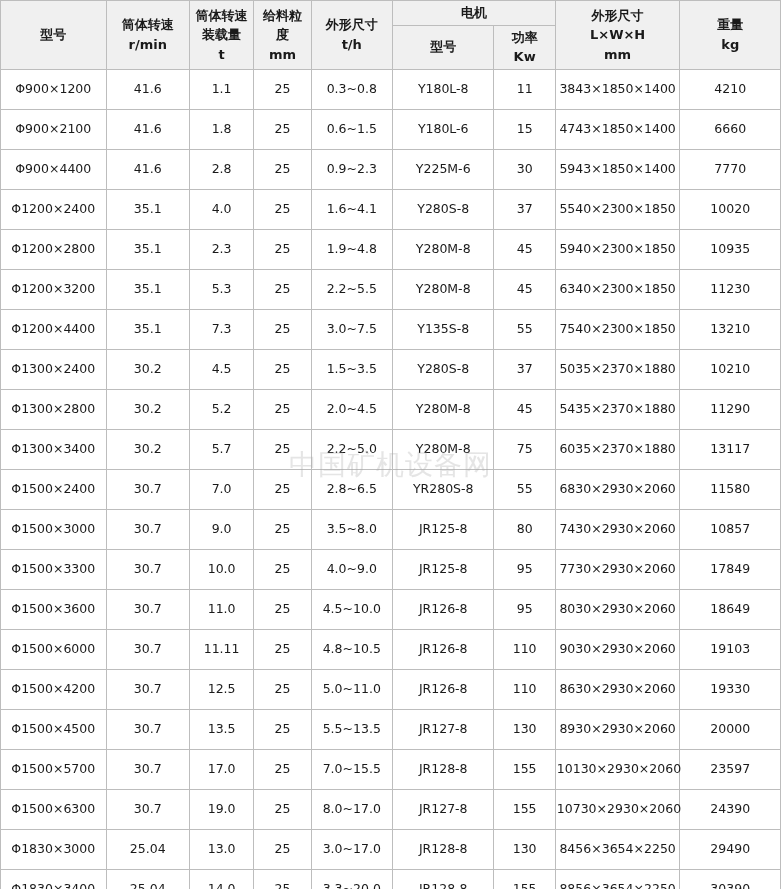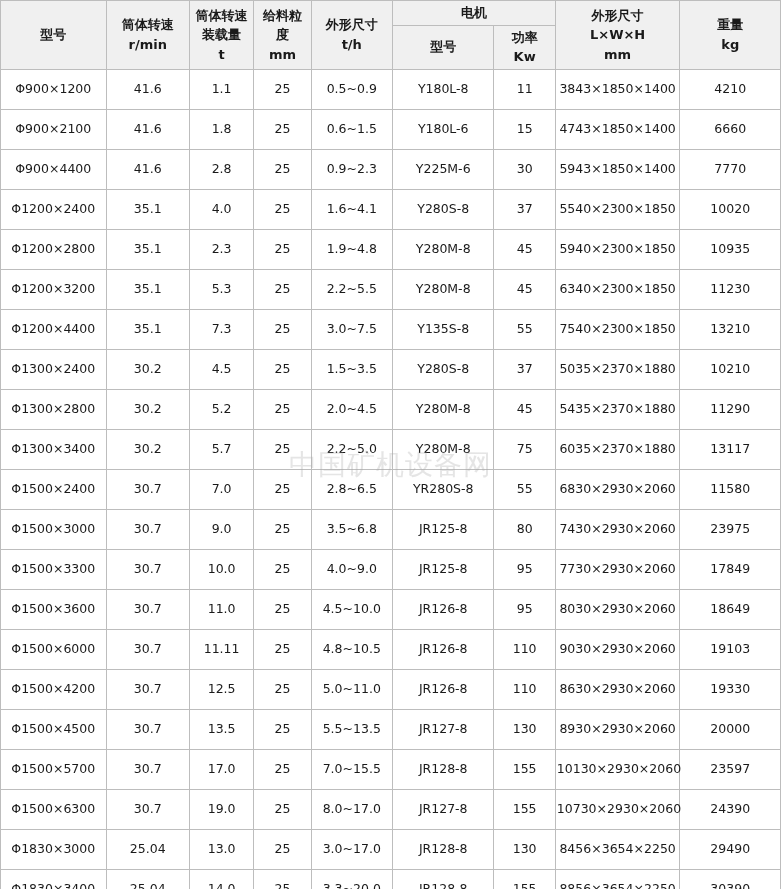--- a/index.html
+++ b/index.html
@@ -134,21 +134,21 @@
           <span class="hdr-line">Kw</span>
         </th>
       </tr>
     </thead>
     <tbody id="table-body">
         <tr>
           <td>Φ900×1200</td>
           <td>41.6</td>
           <td>1.1</td>
           <td>25</td>
-          <td>0.5~0.9</td>
+          <td>0.3~0.8</td>
           <td>Y180L-8</td>
           <td>11</td>
           <td>3843×1850×1400</td>
           <td>4210</td>
         </tr>
         <tr>
           <td>Φ900×2100</td>
           <td>41.6</td>
           <td>1.8</td>
           <td>25</td>
@@ -255,25 +255,25 @@
           <td>YR280S-8</td>
           <td>55</td>
           <td>6830×2930×2060</td>
           <td>11580</td>
         </tr>
         <tr>
           <td>Φ1500×3000</td>
           <td>30.7</td>
           <td>9.0</td>
           <td>25</td>
-          <td>3.5~6.8</td>
+          <td>3.5~8.0</td>
           <td>JR125-8</td>
           <td>80</td>
           <td>7430×2930×2060</td>
-          <td>23975</td>
+          <td>10857</td>
         </tr>
         <tr>
           <td>Φ1500×3300</td>
           <td>30.7</td>
           <td>10.0</td>
           <td>25</td>
           <td>4.0~9.0</td>
           <td>JR125-8</td>
           <td>95</td>
           <td>7730×2930×2060</td>

